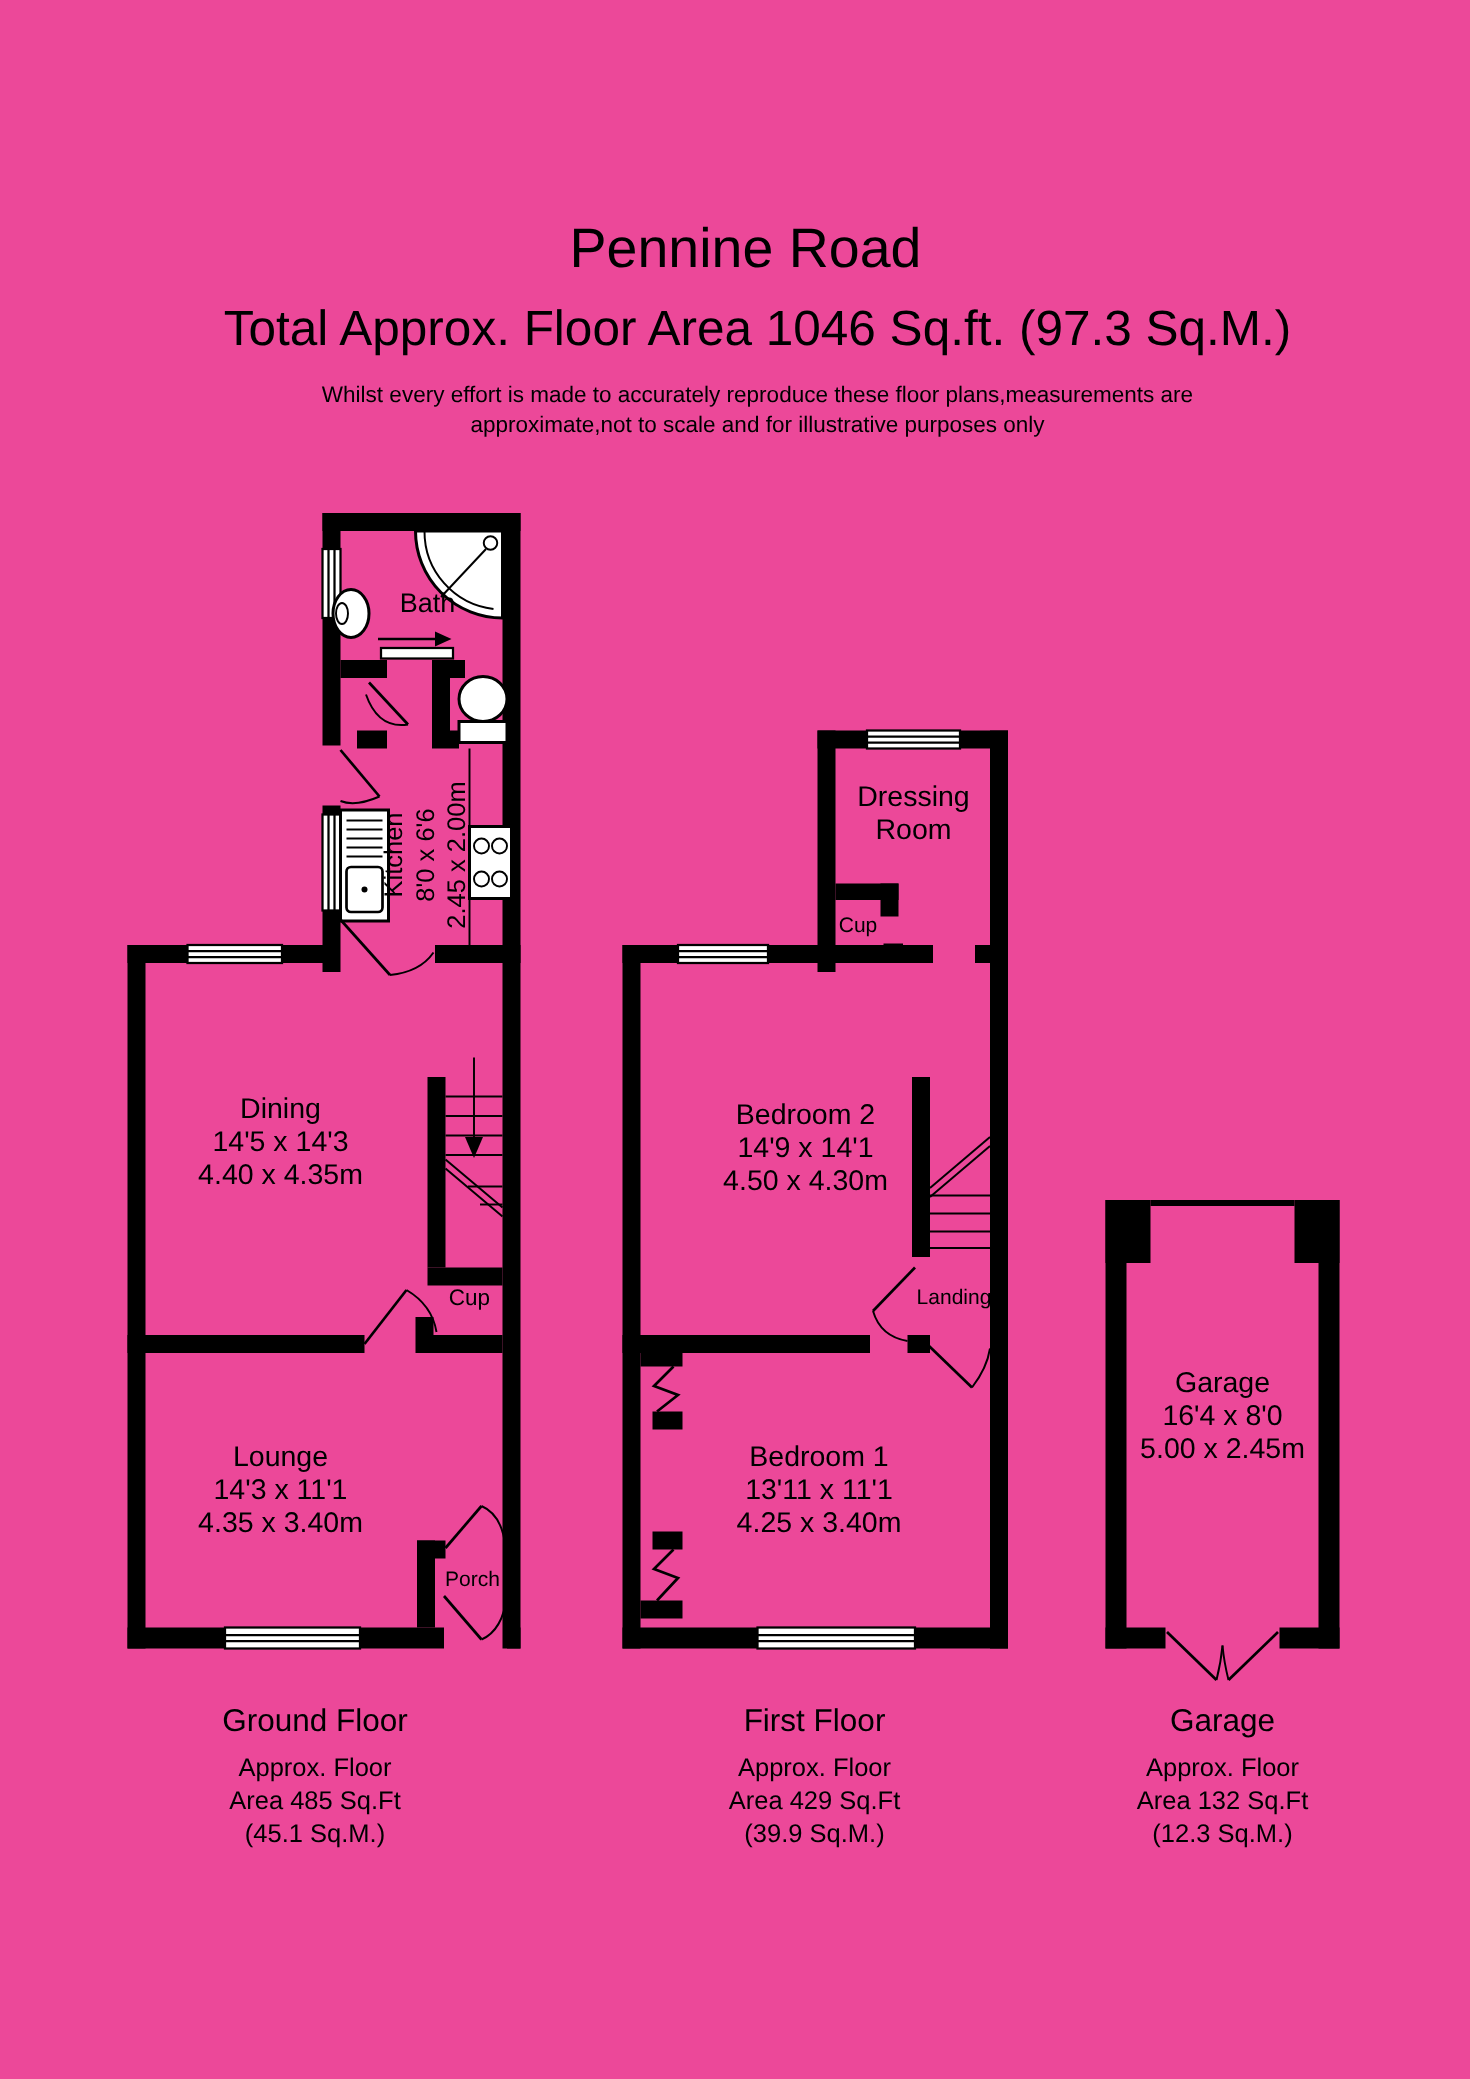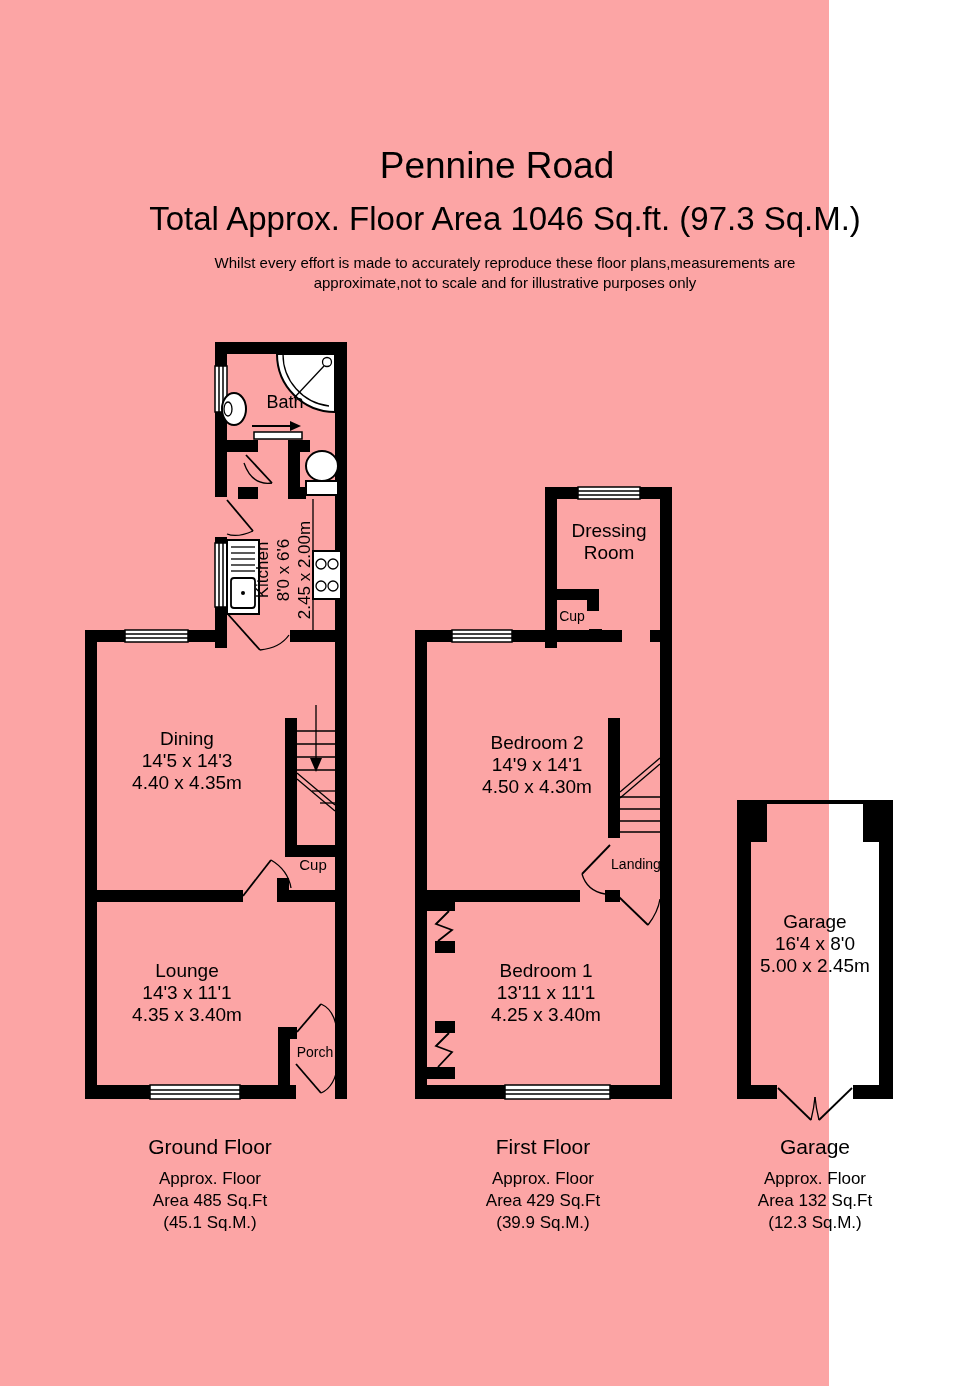--- a/index.html
+++ b/index.html
@@ -1,16 +1,16 @@
 <!DOCTYPE html>
 <html><head>
 <meta charset="utf-8">
 <style>
   html,body{margin:0;padding:0;background:#ffffff;}
-  .page{width:829px;height:1386px;background:#fca5a5;position:relative;font-family:"Liberation Sans",sans-serif;}
+  .page{width:980px;height:1386px;background:#ec4899;position:relative;font-family:"Liberation Sans",sans-serif;}
   svg{display:block;}
   .wall{fill:#000000;stroke:none;}
   .win{fill:#ffffff;stroke:#000000;stroke-width:1.5;}
   .winline{stroke:#000000;stroke-width:1.5;}
   .thin{stroke:#000000;stroke-width:1.8;fill:none;}
   .thin1{stroke:#000000;stroke-width:1.3;fill:none;}
   .fix{fill:#ffffff;stroke:#000000;stroke-width:2;}
   .lbl{fill:#000000;text-anchor:middle;}
   .f-title{font-size:37px;}
   .f-sub{font-size:33px;}

